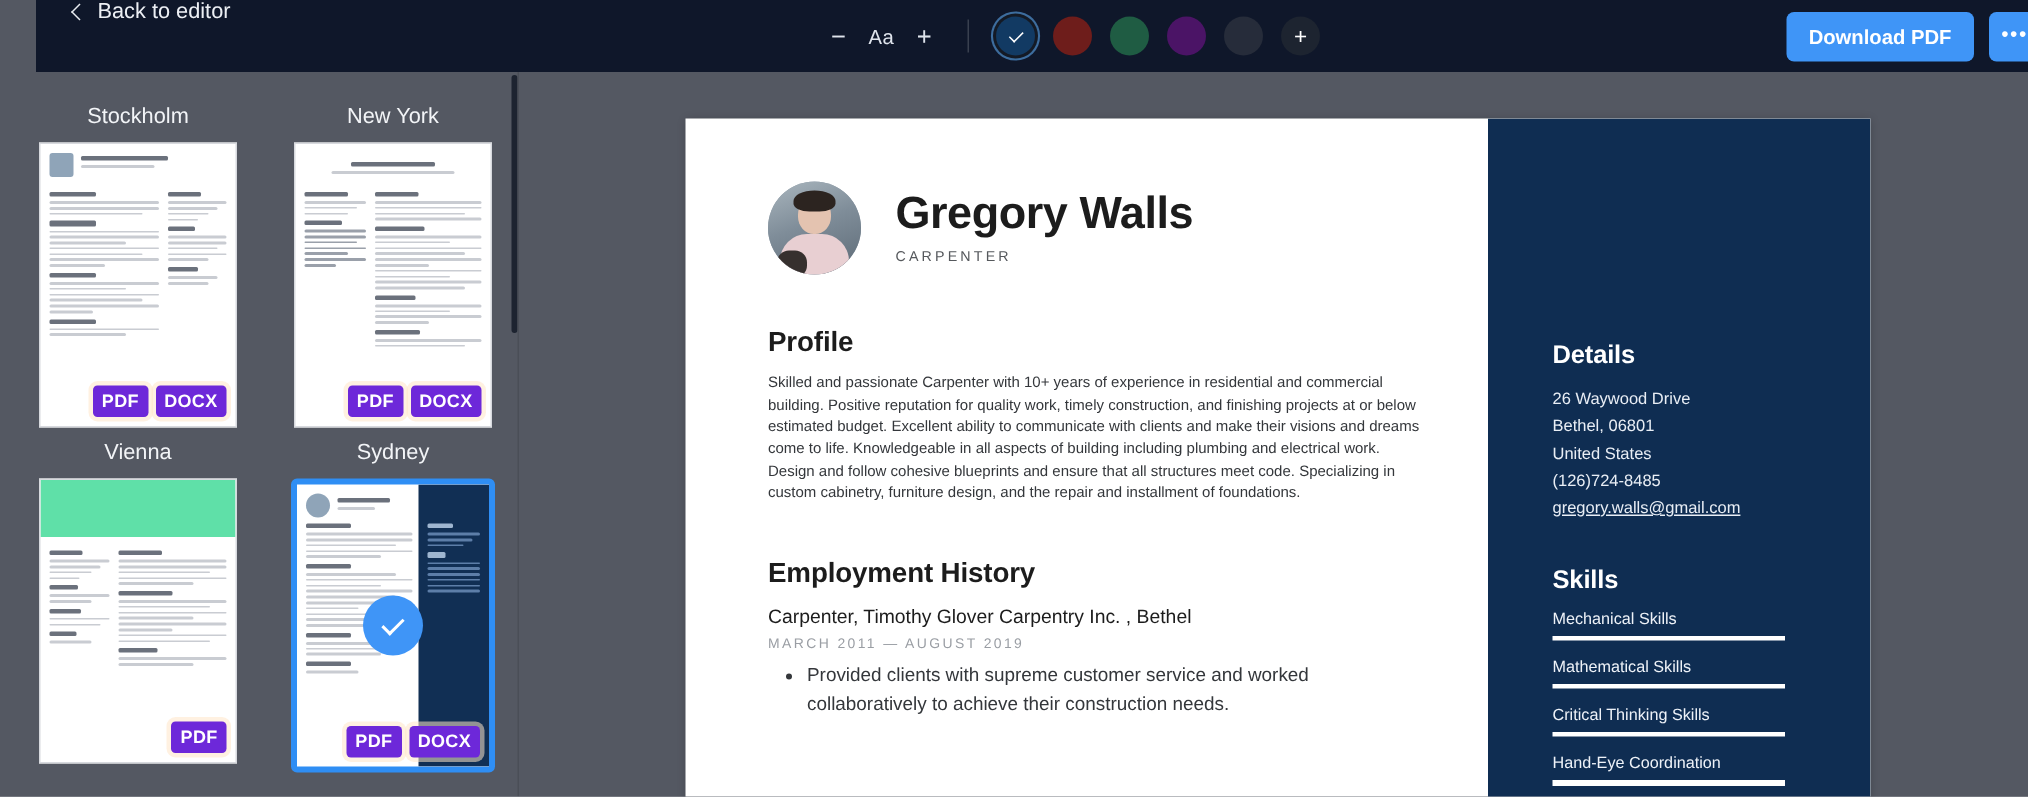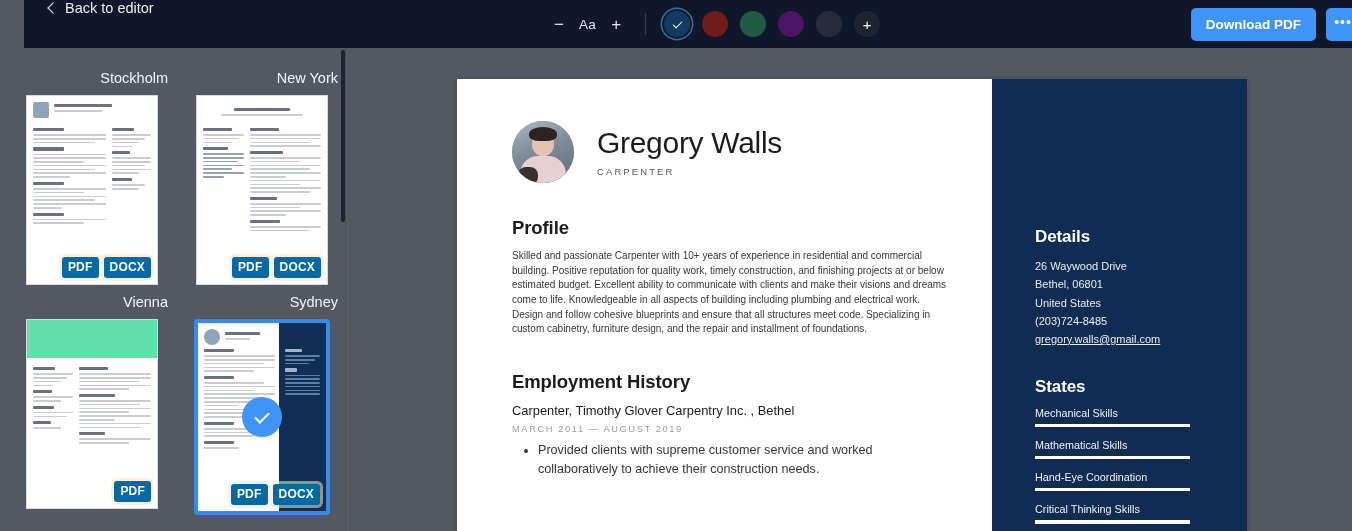--- a/index.html
+++ b/index.html
@@ -90,39 +90,39 @@
   .left-panel {
     position: absolute; left: 0; top: 48px;
     width: 345px; height: 483px;
     background: #545862; overflow: hidden;
   }
   .tpl-grid {
     display: grid; grid-template-columns: 152px 152px;
     gap: 0 18px; padding: 22px 0 0 16px;
   }
   .tpl-name {
-    text-align: right; color: #f2f4f7;
+    text-align: center; color: #f2f4f7;
     font-size: 14.5px; margin-bottom: 8px; height: 17px;
   }
   .tpl-cell { margin-bottom: 9px; }
   .thumb {
     position: relative; width: 132px; height: 190px; margin: 0 auto;
     background: #fff; cursor: pointer;
     border: 1px solid #d7d9de; overflow: hidden;
   }
   .thumb.selected {
     border: 4px solid #2f8ef4; border-radius: 4px;
     width: 136px; height: 196px;
   }
   .badges {
     position: absolute; right: 6px; bottom: 6px;
     display: flex; gap: 5px; z-index: 4;
   }
   .badge {
-    background: #0369a1; color: #fff; font-weight: bold;
+    background: #6d28d9; color: #fff; font-weight: bold;
     font-size: 12px; padding: 3px 6px 4px; border-radius: 3px;
     box-shadow: 0 0 0 3px rgba(255,230,200,.55);
     letter-spacing: .2px;
   }
   .thumb-check {
     position: absolute; left: 50%; top: 50%;
     transform: translate(-50%,-50%);
     width: 40px; height: 40px; border-radius: 50%;
     background: #3f95f7; z-index: 5;
     display: flex; align-items: center; justify-content: center;
@@ -183,21 +183,21 @@
   .avatar .face { position: absolute; left: 20px; top: 11px; width: 22px; height: 24px;
     border-radius: 46% 46% 48% 48%; background: #e4c3b0; }
   .avatar .hair { position: absolute; left: 17px; top: 6px; width: 28px; height: 14px;
     border-radius: 50% 50% 38% 38%; background: #2c2420; }
   .avatar .body { position: absolute; left: 8px; top: 35px; width: 46px; height: 30px;
     border-radius: 18px 18px 0 0; background: #e8cfd2; }
   .avatar .arm { position: absolute; left: 6px; top: 46px; width: 20px; height: 18px;
     border-radius: 8px; background: #36302e; }
   .name {
     font-family: "Liberation Sans Narrow","Liberation Sans",sans-serif;
-    font-size: 30px; font-weight: normal; color: #1c1c1c;
+    font-size: 30px; font-weight: bold; color: #1c1c1c;
     letter-spacing: -.3px; line-height: 1.05;
   }
   .role {
     font-size: 9.5px; letter-spacing: 2.1px; color: #55585c;
     margin-top: 7px; text-transform: uppercase;
   }
   h2.sec {
     font-family: "Liberation Sans Narrow","Liberation Sans",sans-serif;
     font-size: 18.5px; font-weight: bold; color: #1c1c1c;
     margin: 34px 0 10px; letter-spacing: -.1px;
@@ -536,40 +536,40 @@
           <li>Provided clients with supreme customer service and worked collaboratively to achieve their construction needs.</li>
 
         </ul>
       </div>
 
       <div class="page-side">
         <h3 class="side-sec">Details</h3>
         <div class="side-line">26 Waywood Drive</div>
         <div class="side-line">Bethel, 06801</div>
         <div class="side-line">United States</div>
-        <div class="side-line">(203)724-8485</div>
+        <div class="side-line">(126)724-8485</div>
         <a class="side-mail">gregory.walls@gmail.com</a>
 
         <div class="skills-wrap">
-          <h3 class="side-sec">States</h3>
+          <h3 class="side-sec">Skills</h3>
           <div class="skill">
             <div class="skill-name">Mechanical Skills</div>
             <div class="skill-bar"></div>
           </div>
           <div class="skill">
             <div class="skill-name">Mathematical Skills</div>
             <div class="skill-bar"></div>
           </div>
           <div class="skill">
+            <div class="skill-name">Critical Thinking Skills</div>
+            <div class="skill-bar"></div>
+          </div>
+          <div class="skill">
             <div class="skill-name">Hand-Eye Coordination</div>
             <div class="skill-bar"></div>
           </div>
-          <div class="skill">
-            <div class="skill-name">Critical Thinking Skills</div>
-            <div class="skill-bar"></div>
-          </div>
         </div>
       </div>
 
     </div>
   </div>
 
 </div>
 
 </body></html>

